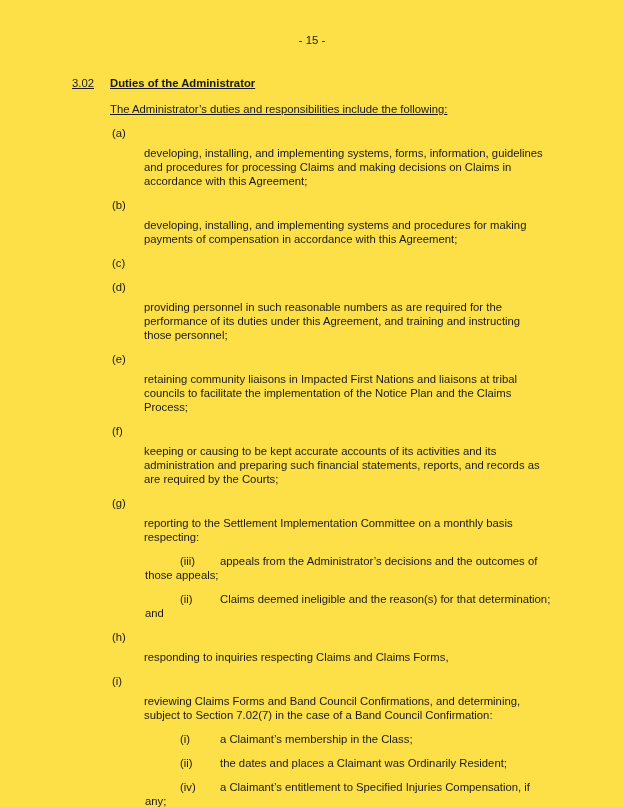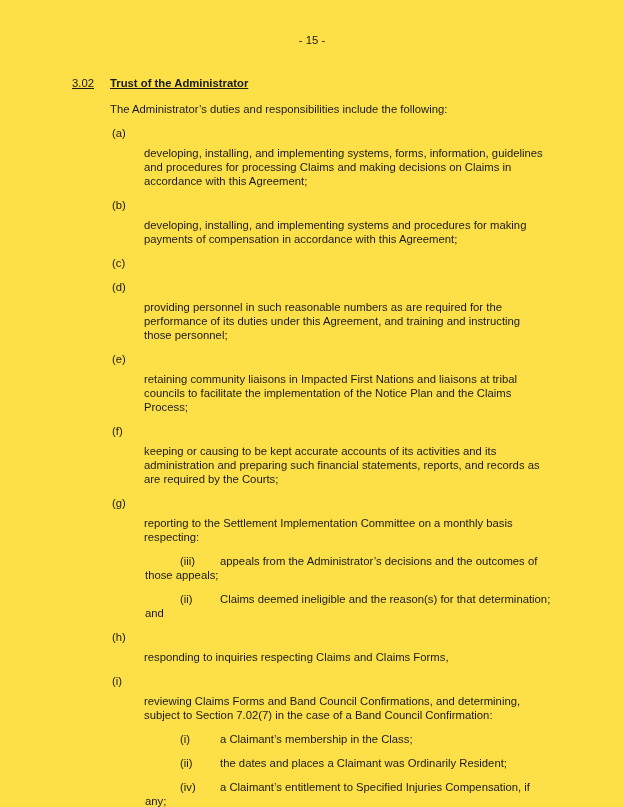--- a/index.html
+++ b/index.html
@@ -32,20 +32,21 @@
   .section-number {
     width: 38px;
     flex: none;
   }
   .section-title {
     font-weight: bold;
   }
   .intro {
     margin-left: 110px;
     margin-top: 12px;
+    text-decoration: underline;
   }
   .item {
     display: flex;
     margin-left: 112px;
     margin-top: 10px;
   }
   .item-label {
     width: 32px;
     flex: none;
   }
@@ -69,21 +70,21 @@
 </style>
 </head>
 <body>
 
 <div class="page">
 
   <div class="page-number">- 15 -</div>
 
   <div class="section-heading">
       <span class="section-number">3.02</span>
-      <span class="section-title">Trust of the Administrator</span>
+      <span class="section-title">Duties of the Administrator</span>
     </div>
 
   <div class="intro">The Administrator’s duties and responsibilities include the following:</div>
 
   <div class="item">
       <span class="item-label">(a)</span>
       <span class="item-text">developing, installing, and implementing systems, forms, information, guidelines
 and procedures for processing Claims and making decisions on Claims in
 accordance with this Agreement;</span>
     </div>

